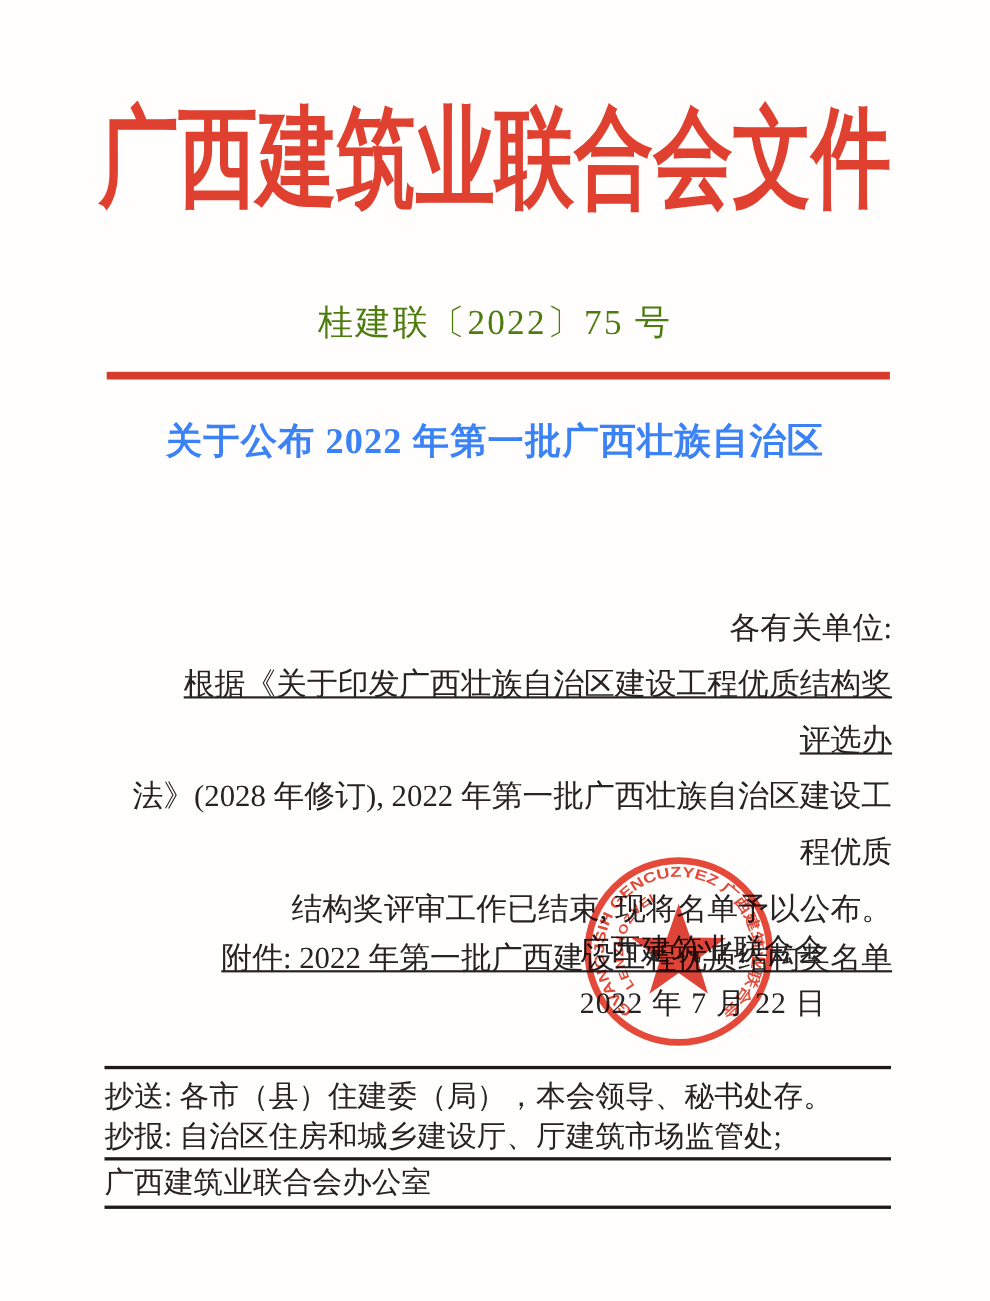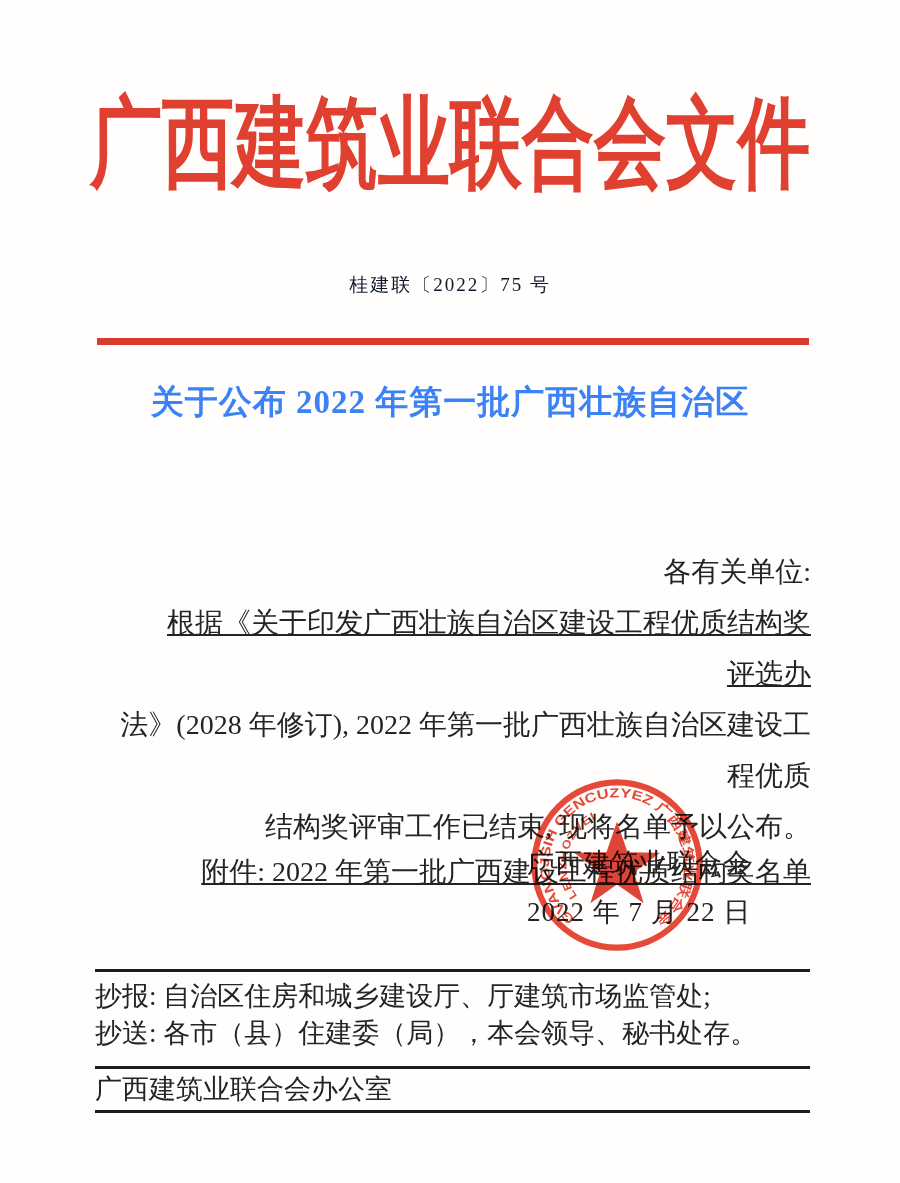--- a/index.html
+++ b/index.html
@@ -12,21 +12,21 @@
   
   .org-title {
     position:absolute; top:108px; left:0; width:100%;
     text-align:center; font-size:72px; line-height:72px; font-weight:700;
     color:#e0402f; white-space:nowrap;
     transform:scaleY(1.38); transform-origin:center;
   }
 
   .doc-number {
     position:absolute; top:272px; left:0; width:100%;
-    text-align:center; font-size:19px; letter-spacing:2px; color:#0f172a;
+    text-align:center; font-size:32px; letter-spacing:2px; color:#4d7c0f;
   }
 
   .red-rule {
     position:absolute; top:338px; left:97px; width:712px; height:7px;
     background:#d63b2c;
   }
 
   
   .subject {
     position:absolute; top:377px; left:0; width:100%;
@@ -63,21 +63,21 @@
   .seal-text-inner { font-size:13px; letter-spacing:1px; }
   .seal-star { fill:#dd3628; }
 
   
   .footer {
     position:absolute; left:95px; top:969px; width:715px;
     border-top:3px solid #1c1c1c; font-size:27px; color:#242424;
   }
   .cc-block { padding-top:6px; line-height:37px; }
   .issue-row {
-    margin-top:14px; border-top:3px solid #1c1c1c; border-bottom:3px solid #1c1c1c;
+    margin-top:0; border-top:3px solid #1c1c1c; border-bottom:3px solid #1c1c1c;
     padding:5px 0 6px 0; display:flex; justify-content:space-between;
     line-height:30px; align-items:center;
   }
   .print-date { padding-right:16px; }
 </style>
 </head>
 <body>
 
 <div class="page">
 
@@ -114,21 +114,21 @@
       <textPath href="#seal-arc-outer" startOffset="0" textLength="390" lengthAdjust="spacingAndGlyphs">GVANGJSIH GENCUZYEZ 广西建筑业联合会</textPath>
     </text>
     <text class="seal-text-inner">
       <textPath href="#seal-arc-inner" startOffset="0" textLength="105" lengthAdjust="spacingAndGlyphs">LENZHOZVEI</textPath>
     </text>
     <polygon class="seal-star" points="100,50 112.1,85.4 149.4,85.9 119.5,108.3 130.6,144.1 100,122.5 69.4,144.1 80.5,108.3 50.6,85.9 87.9,85.4"></polygon>
   </svg>
 
   <div class="footer">
     <div class="cc-block">
+      <div>抄送: 各市（县）住建委（局），本会领导、秘书处存。</div>
       <div>抄报: 自治区住房和城乡建设厅、厅建筑市场监管处;</div>
-      <div>抄送: 各市（县）住建委（局），本会领导、秘书处存。</div>
     </div>
     <div class="issue-row">
       <span>广西建筑业联合会办公室</span>
     </div>
   </div>
 
 </div>
 
 </body></html>

